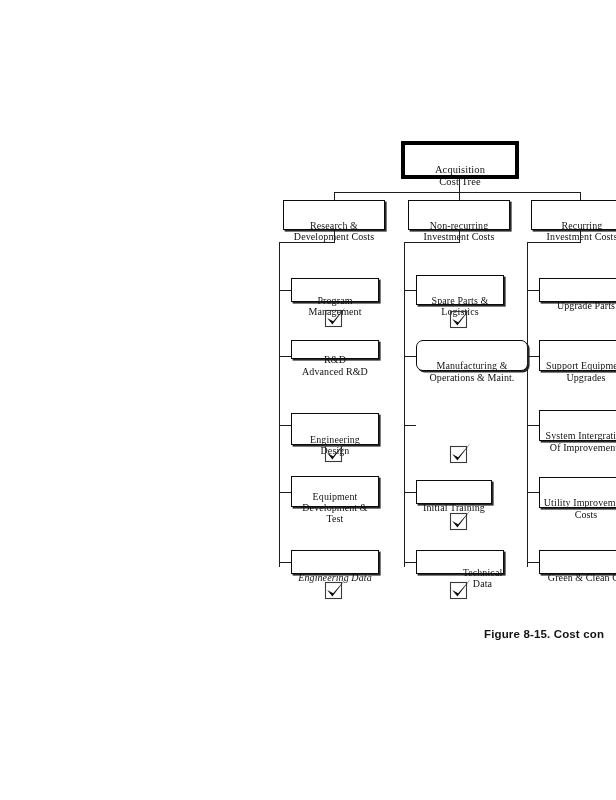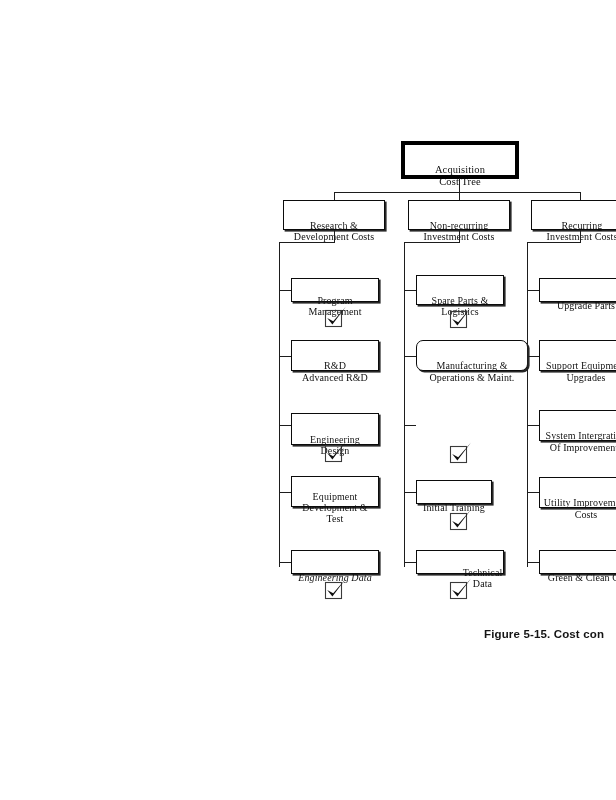--- a/index.html
+++ b/index.html
@@ -126,21 +126,21 @@
   <div class="hline" style="left:279px; top:290px; width:12px;"></div>
   <div class="hline" style="left:279px; top:356px; width:12px;"></div>
   <div class="hline" style="left:279px; top:425px; width:12px;"></div>
   <div class="hline" style="left:279px; top:492px; width:12px;"></div>
   <div class="hline" style="left:279px; top:562px; width:12px;"></div>
 
   <div class="node leaf" style="left:291px; top:278px; width:88px; height:24px;">
     <span class="txt">Program Management</span>
   </div>
 
-  <div class="node leaf" style="left:291px; top:340px; width:88px; height:31px;">
+  <div class="node leaf" style="left:291px; top:340px; width:88px; height:19px;">
     <span class="txt">R&amp;D
 Advanced R&amp;D</span>
   </div>
 
   <div class="node leaf" style="left:291px; top:413px; width:88px; height:32px;">
     <span class="txt">Engineering Design</span>
   </div>
 
   <div class="node leaf" style="left:291px; top:476px; width:88px; height:31px;">
     <span class="txt">Equipment
@@ -256,16 +256,16 @@
   <div class="node leaf" style="left:539px; top:477px; width:94px; height:31px;">
     <span class="txt">Utility Improvement
 Costs</span>
   </div>
 
   <div class="node leaf" style="left:539px; top:550px; width:94px; height:24px;">
     <span class="txt">Green &amp; Clean Co</span>
   </div>
 
   <div id="caption" style="left:484px; top:628px;">
-    <span>Figure 5-15. Cost con</span>
+    <span>Figure 8-15. Cost con</span>
   </div>
 
 </div>
 
 </body></html>

